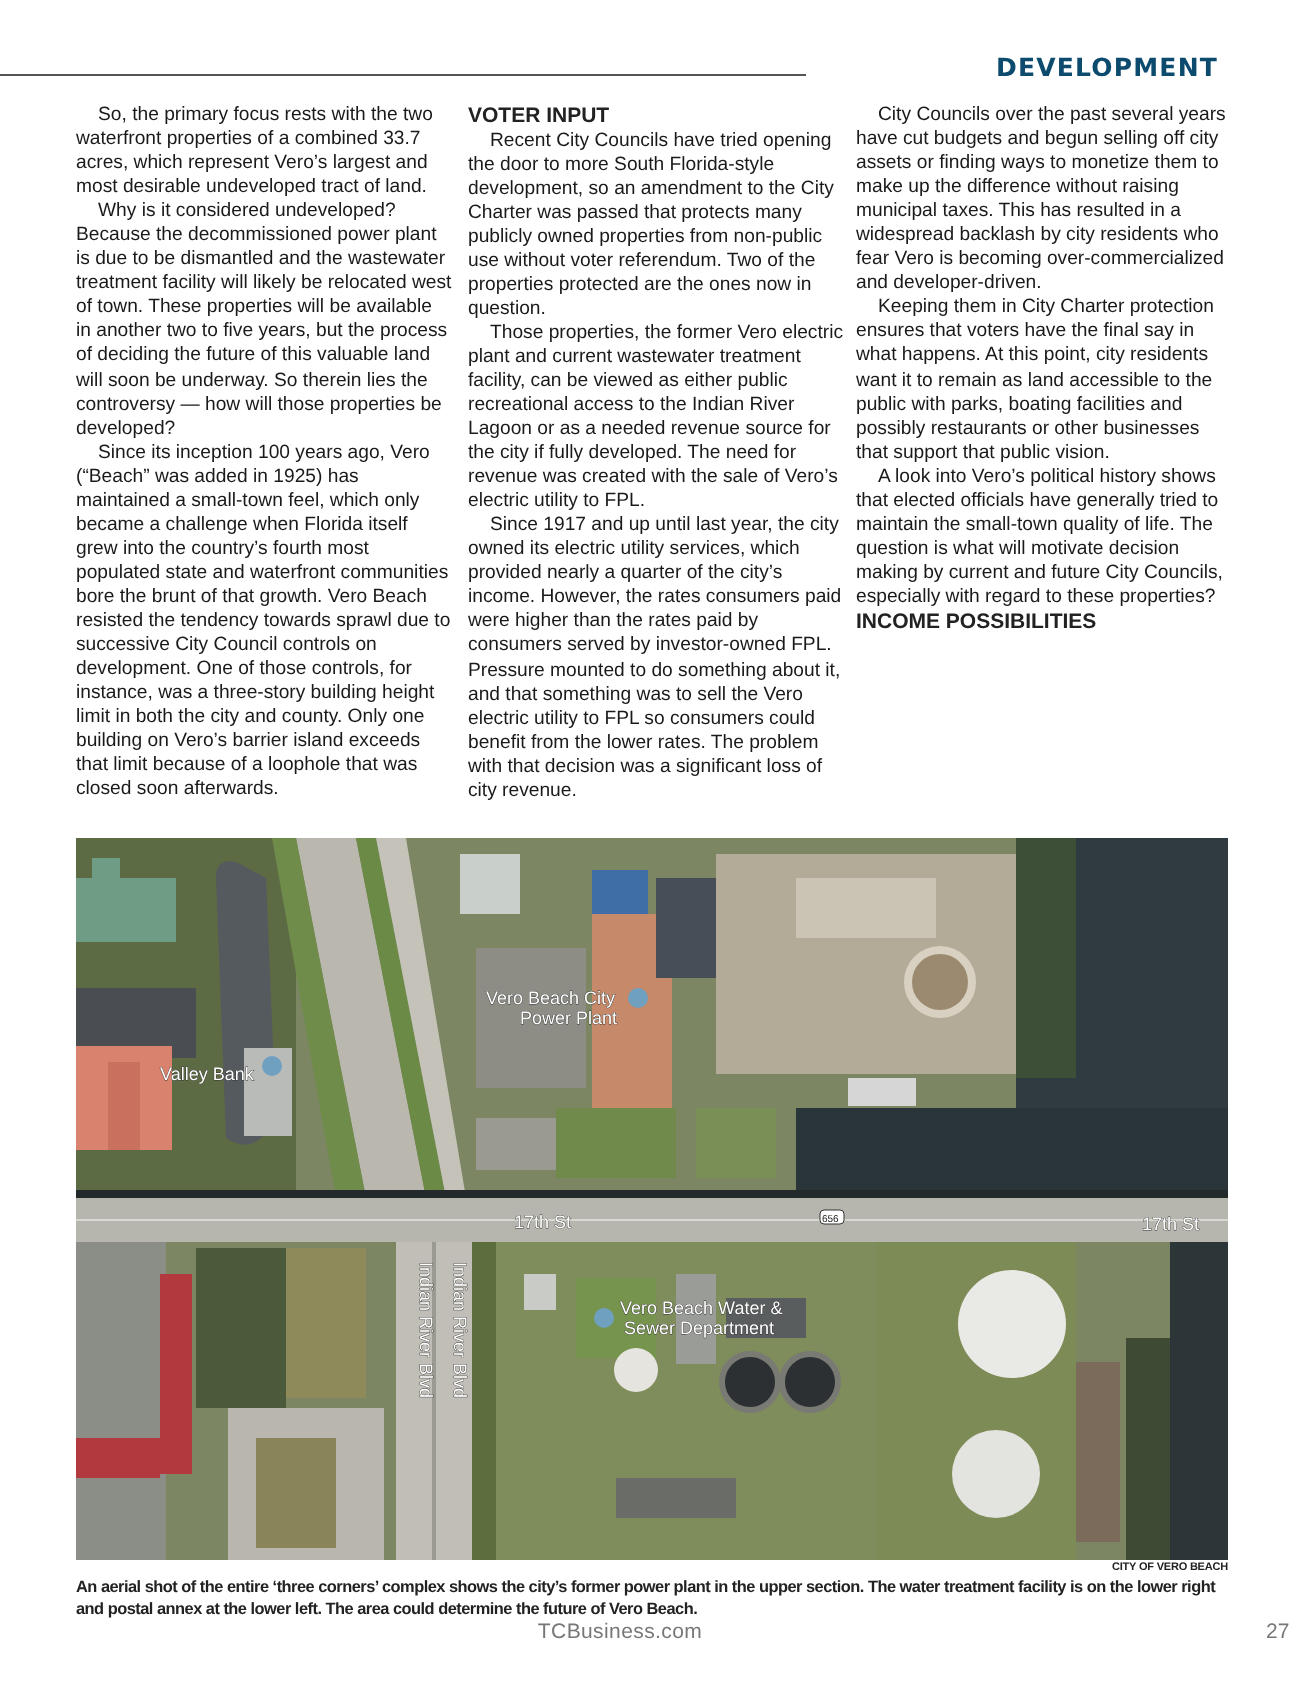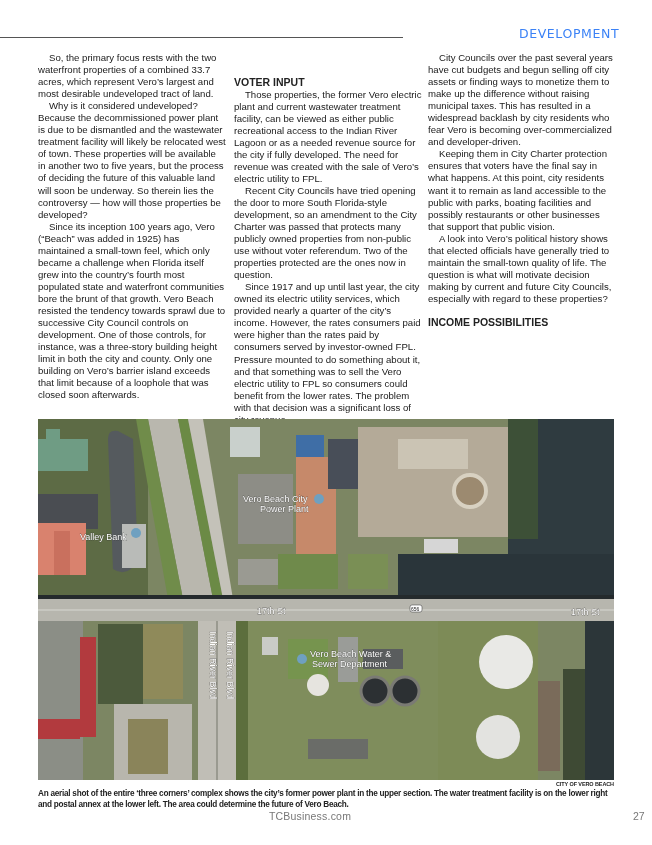--- a/index.html
+++ b/index.html
@@ -1,25 +1,25 @@
 <!DOCTYPE html>
 <html><head>
 <meta charset="utf-8">
 <style>
   html, body { margin: 0; padding: 0; background: #ffffff; }
   body { width: 652px; height: 845px; position: relative; overflow: hidden; font-family: "Liberation Sans", sans-serif; color: #1a1a1a; }
   .header-rule { position: absolute; left: 0; top: 37px; width: 403px; height: 1px; background: #555; }
-  .section-label { position: absolute; left: 519px; top: 26px; font-family: "DejaVu Sans", sans-serif; font-weight: normal; font-size: 12.5px; letter-spacing: 0.6px; color: #3b82f6; }
+  .section-label { position: absolute; left: 498px; top: 26px; font-family: "DejaVu Sans", sans-serif; font-weight: bold; font-size: 12.5px; letter-spacing: 0.6px; color: #0c4a6e; }
   .col { position: absolute; top: 52px; width: 188px; font-size: 9.6px; line-height: 12.05px; }
   .col1 { left: 38px; }
-  .col2 { left: 234px; margin-top: 24px; }
+  .col2 { left: 234px; }
   .col3 { left: 428px; }
   .col p { margin: 0; text-indent: 11px; text-align: left; }
   .col h3 { margin: 0; font-size: 10.5px; line-height: 12.5px; font-weight: bold; color: #222; text-indent: 0; }
-  .col h3.spaced { margin-top: 11px; }
+  .col h3.spaced { }
   .cont { float: right; font-size: 9px; color: #444; }
   .photo { position: absolute; left: 38px; top: 419px; width: 576px; height: 361px; overflow: hidden; background: #737373; }
   .photo svg { display: block; }
   .credit { position: absolute; left: 520px; top: 781px; width: 94px; text-align: right; font-size: 5.5px; font-weight: bold; color: #222; letter-spacing: -0.1px; }
   .caption { position: absolute; left: 38px; top: 788px; width: 580px; font-size: 8.2px; line-height: 11.3px; font-weight: bold; color: #222; letter-spacing: -0.25px; }
   .footer-site { position: absolute; left: 0; width: 620px; top: 810px; text-align: center; font-size: 10.5px; color: #777; letter-spacing: 0.2px; }
   .footer-page { position: absolute; left: 600px; top: 810px; font-size: 10.5px; color: #777; margin-left: 33px; }
   .map-label { font-family: "Liberation Sans", sans-serif; font-size: 9px; fill: #ffffff; stroke: #333; stroke-width: 0.4px; paint-order: stroke; }
 </style>
 </head>
@@ -29,22 +29,22 @@
 <div class="section-label">DEVELOPMENT</div>
 
 <div class="col col1">
   <p>So, the primary focus rests with the two waterfront properties of a combined 33.7 acres, which represent Vero’s largest and most desirable undeveloped tract of land.</p>
   <p>Why is it considered undeveloped? Because the decommissioned power plant is due to be dismantled and the wastewater treatment facility will likely be relocated west of town. These properties will be available in another two to five years, but the process of deciding the future of this valuable land will soon be underway. So therein lies the controversy — how will those properties be developed?</p>
   <p>Since its inception 100 years ago, Vero (“Beach” was added in 1925) has maintained a small-town feel, which only became a challenge when Florida itself grew into the country’s fourth most populated state and waterfront communities bore the brunt of that growth. Vero Beach resisted the tendency towards sprawl due to successive City Council controls on development. One of those controls, for instance, was a three-story building height limit in both the city and county. Only one building on Vero’s barrier island exceeds that limit because of a loophole that was closed soon afterwards.</p>
 </div>
 
 <div class="col col2">
   <h3>VOTER INPUT</h3>
+  <p>Recent City Councils have tried opening the door to more South Florida-style development, so an amendment to the City Charter was passed that protects many publicly owned properties from non-public use without voter referendum. Two of the properties protected are the ones now in question.</p>
   <p>Those properties, the former Vero electric plant and current wastewater treatment facility, can be viewed as either public recreational access to the Indian River Lagoon or as a needed revenue source for the city if fully developed. The need for revenue was created with the sale of Vero’s electric utility to FPL.</p>
-  <p>Recent City Councils have tried opening the door to more South Florida-style development, so an amendment to the City Charter was passed that protects many publicly owned properties from non-public use without voter referendum. Two of the properties protected are the ones now in question.</p>
   <p>Since 1917 and up until last year, the city owned its electric utility services, which provided nearly a quarter of the city’s income. However, the rates consumers paid were higher than the rates paid by consumers served by investor-owned FPL. Pressure mounted to do something about it, and that something was to sell the Vero electric utility to FPL so consumers could benefit from the lower rates. The problem with that decision was a significant loss of city revenue.</p>
 </div>
 
 <div class="col col3">
   <p>City Councils over the past several years have cut budgets and begun selling off city assets or finding ways to monetize them to make up the difference without raising municipal taxes. This has resulted in a widespread backlash by city residents who fear Vero is becoming over-commercialized and developer-driven.</p>
   <p>Keeping them in City Charter protection ensures that voters have the final say in what happens. At this point, city residents want it to remain as land accessible to the public with parks, boating facilities and possibly restaurants or other businesses that support that public vision.</p>
   <p>A look into Vero’s political history shows that elected officials have generally tried to maintain the small-town quality of life. The question is what will motivate decision making by current and future City Councils, especially with regard to these properties?</p>
   <h3 class="spaced">INCOME POSSIBILITIES</h3>
 </div>
 

